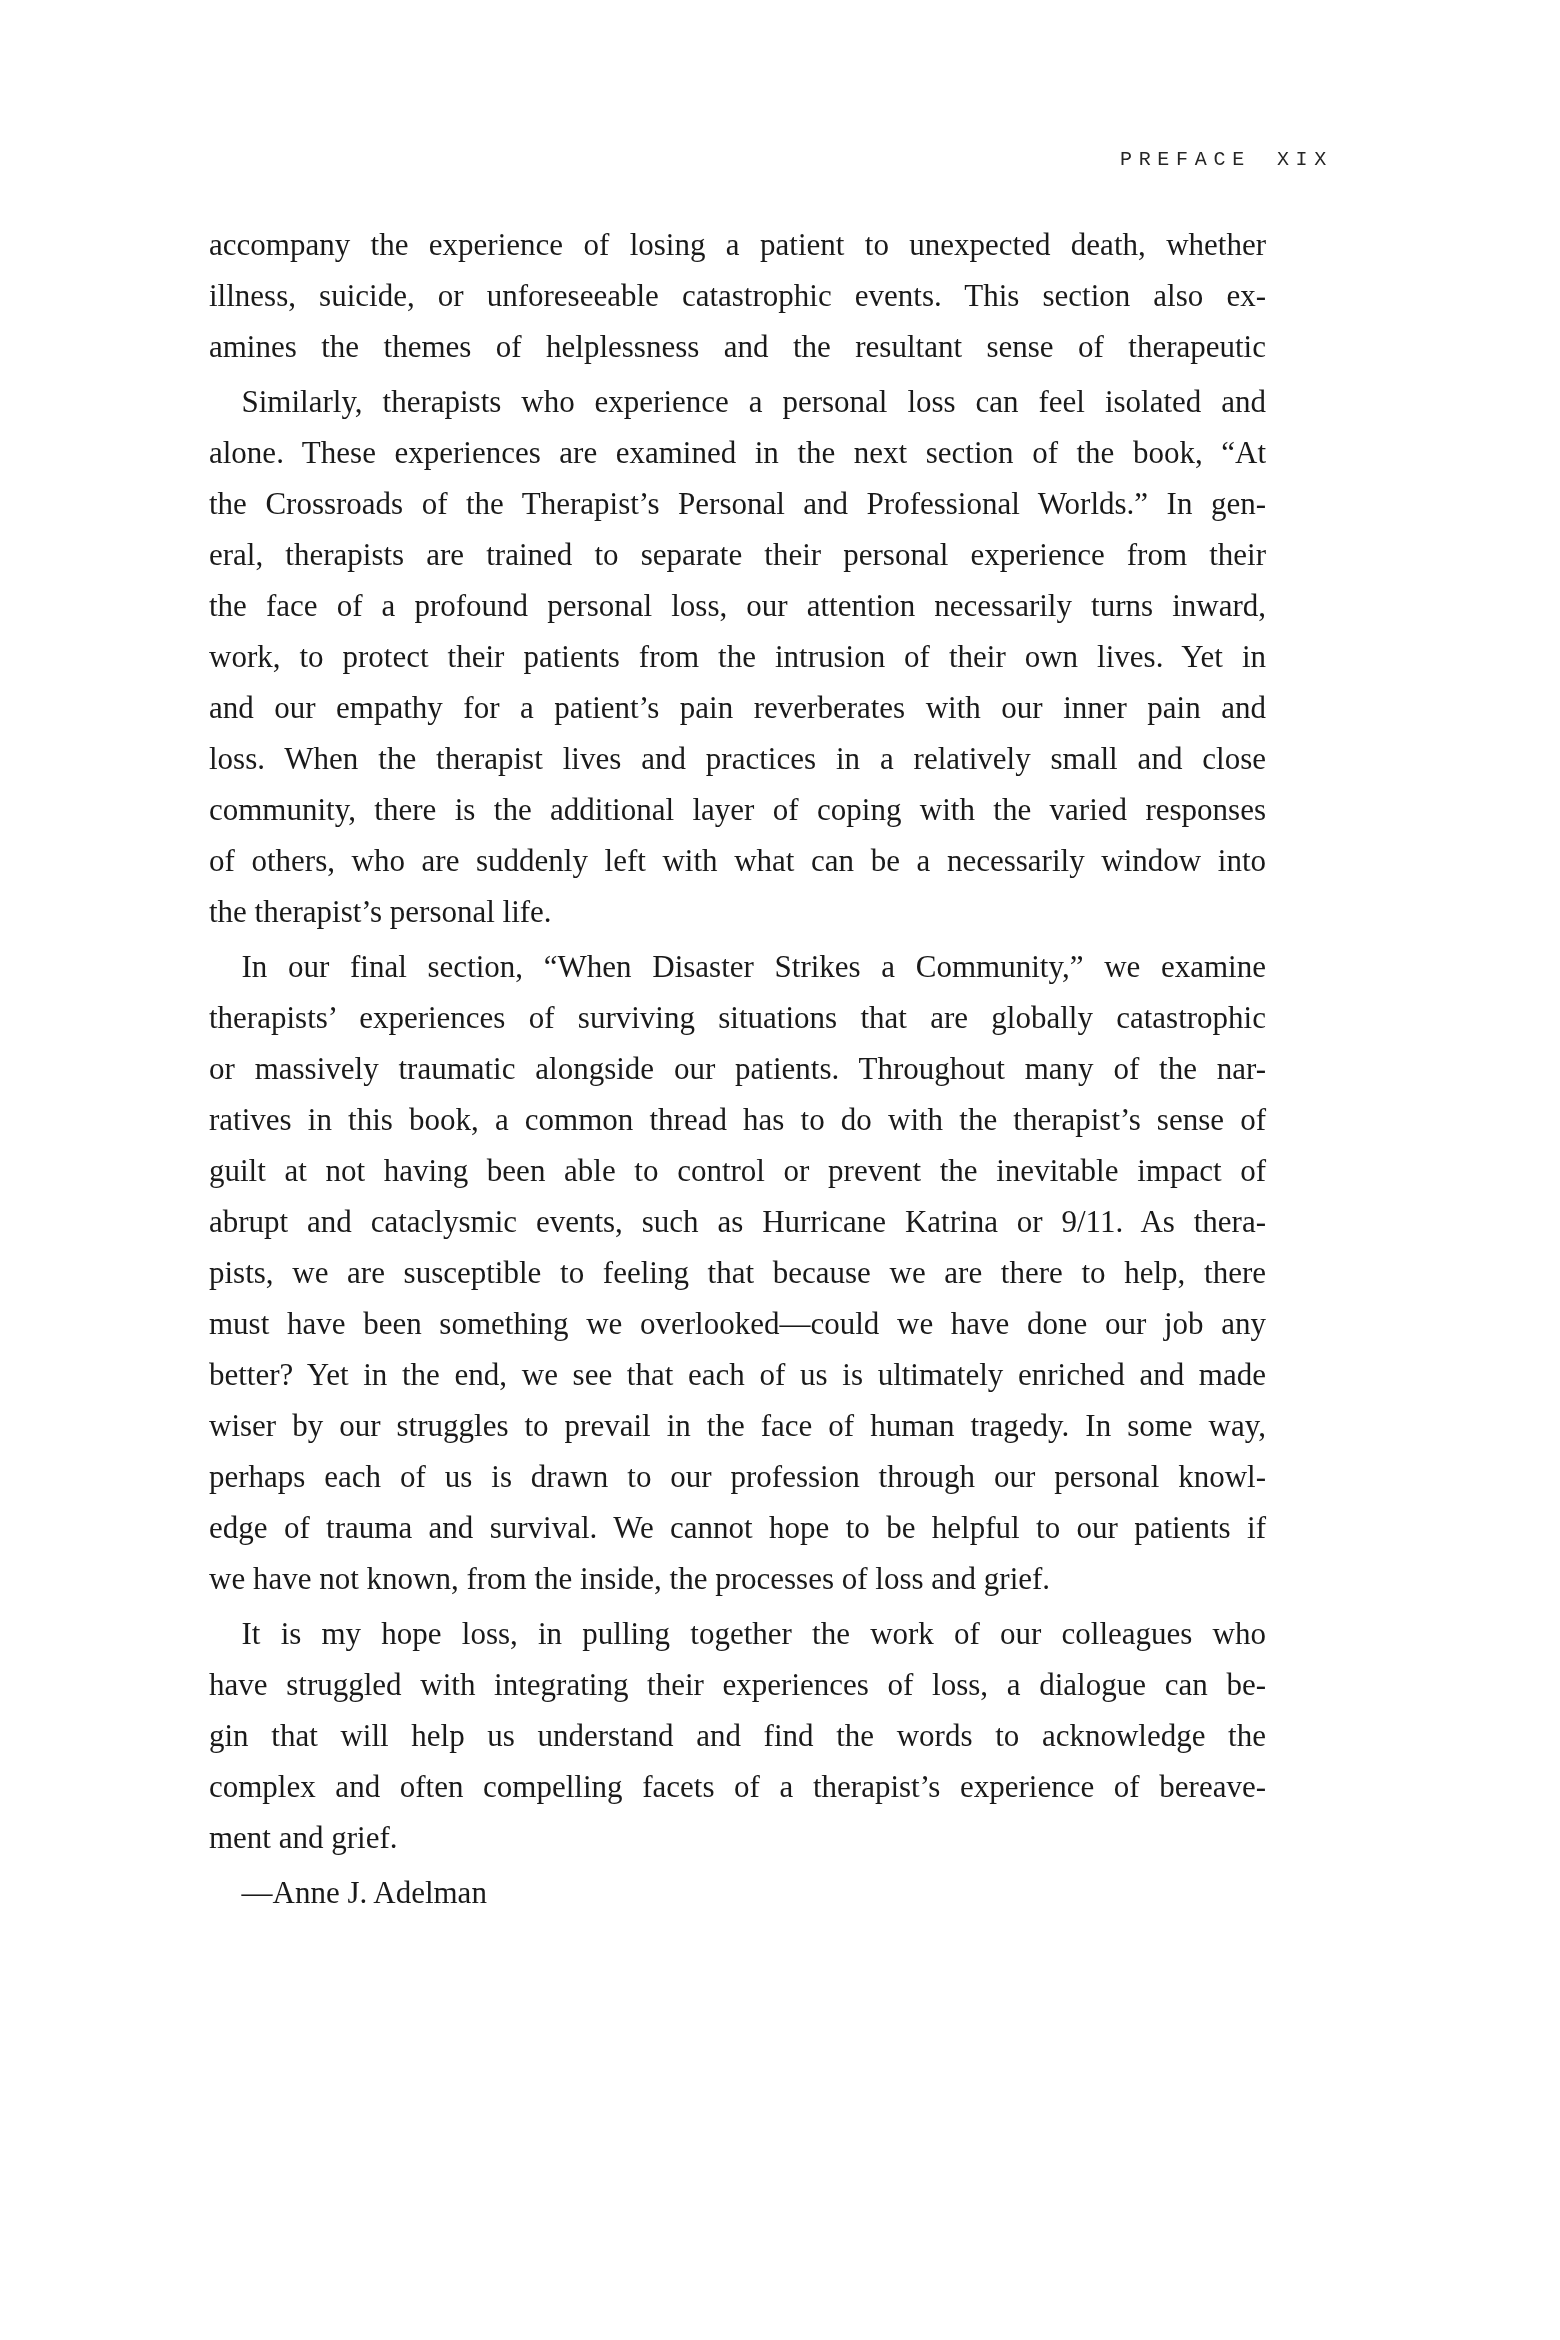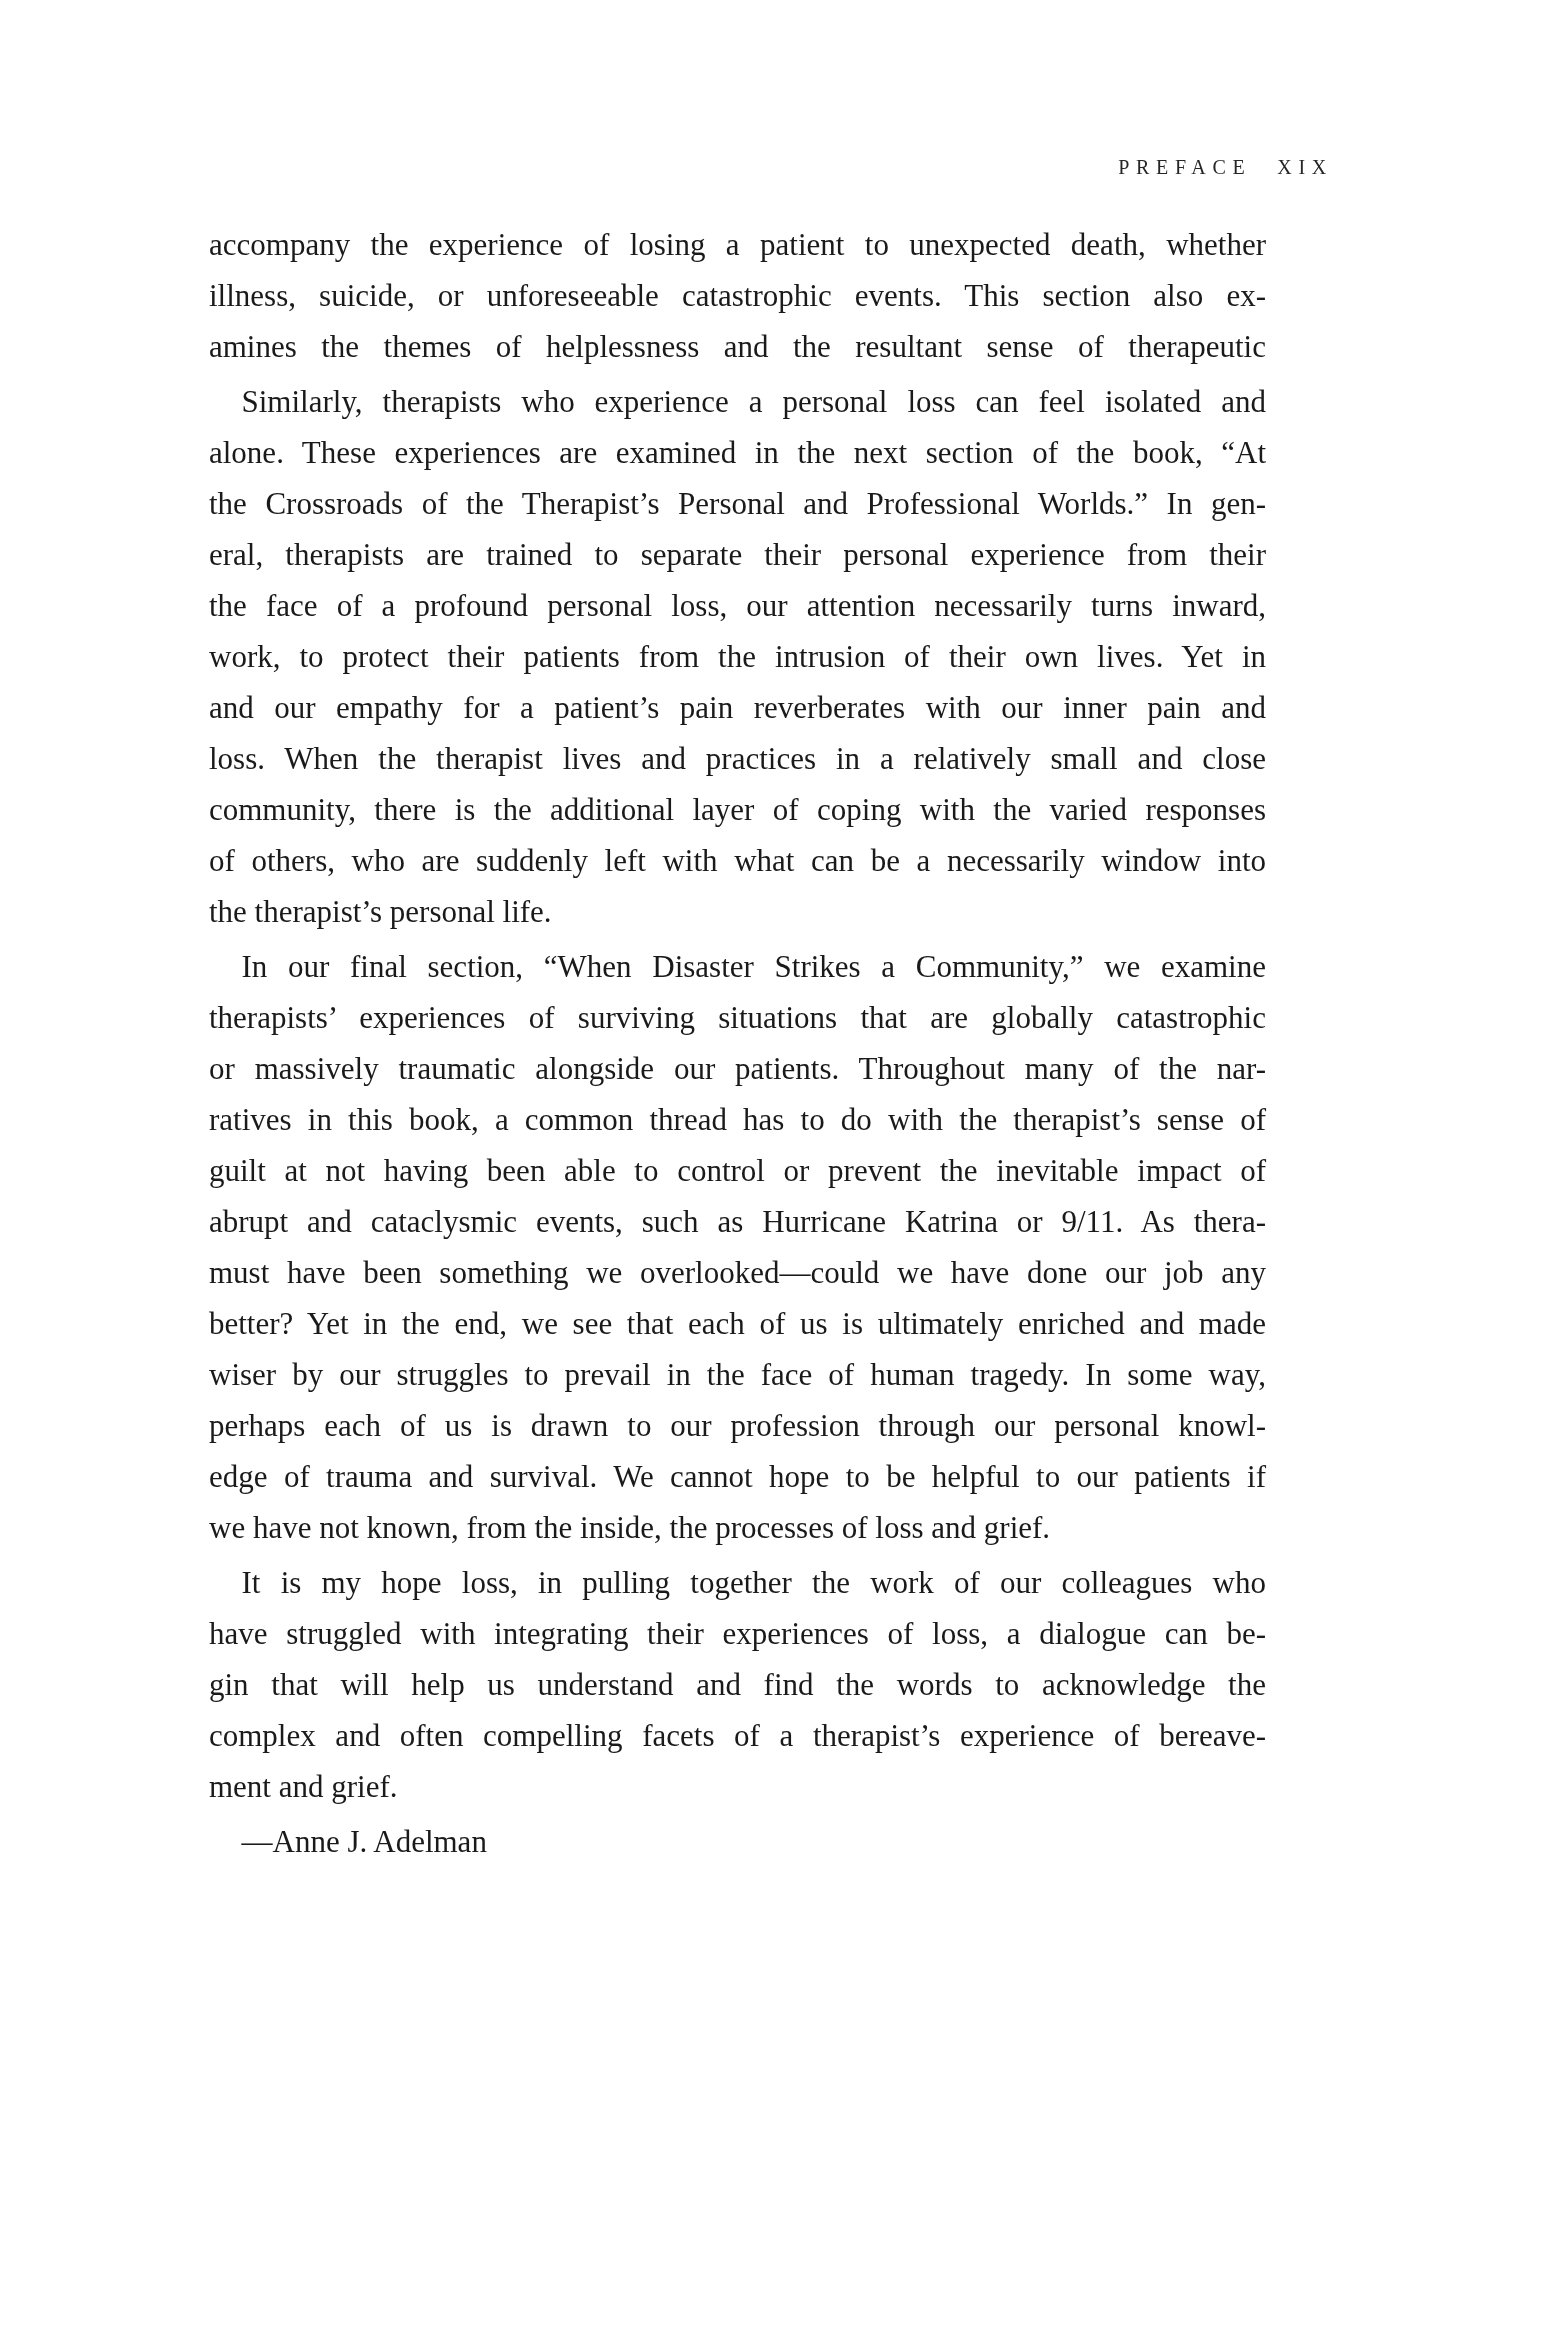--- a/index.html
+++ b/index.html
@@ -10,23 +10,23 @@
   .page {
     position: relative;
     width: 1561px;
     height: 2341px;
     background: #ffffff;
     overflow: hidden;
     font-family: "Liberation Serif", serif;
   }
   .running-header {
     position: absolute;
-    top: 156px;
+    top: 148px;
     right: 228px;
-    font-family: Liberation Serif, serif;
+    font-family: Liberation Mono, monospace;
     font-size: 20px;
     font-weight: 500;
     letter-spacing: 6.7px;
     color: #262626;
     white-space: nowrap;
   }
   .running-header .folio {
     margin-left: 26px;
   }
   .text-block {
@@ -79,20 +79,21 @@
         <div class="line">of others, who are suddenly left with what can be a necessarily window into</div>
         <div class="line final">the therapist’s personal life.</div>
       </div>
       <div class="para indent">
         <div class="line">In our final section, “When Disaster Strikes a Community,” we examine</div>
         <div class="line">therapists’ experiences of surviving situations that are globally catastrophic</div>
         <div class="line">or massively traumatic alongside our patients. Throughout many of the nar-</div>
         <div class="line">ratives in this book, a common thread has to do with the therapist’s sense of</div>
         <div class="line">guilt at not having been able to control or prevent the inevitable impact of</div>
         <div class="line">abrupt and cataclysmic events, such as Hurricane Katrina or 9/11. As thera-</div>
+        <div class="line">pists, we are susceptible to feeling that because we are there to help, there</div>
         <div class="line">must have been something we overlooked—could we have done our job any</div>
         <div class="line">better? Yet in the end, we see that each of us is ultimately enriched and made</div>
         <div class="line">wiser by our struggles to prevail in the face of human tragedy. In some way,</div>
         <div class="line">perhaps each of us is drawn to our profession through our personal knowl-</div>
         <div class="line">edge of trauma and survival. We cannot hope to be helpful to our patients if</div>
         <div class="line final">we have not known, from the inside, the processes of loss and grief.</div>
       </div>
       <div class="para indent">
         <div class="line">It is my hope loss, in pulling together the work of our colleagues who</div>
         <div class="line">have struggled with integrating their experiences of loss, a dialogue can be-</div>

